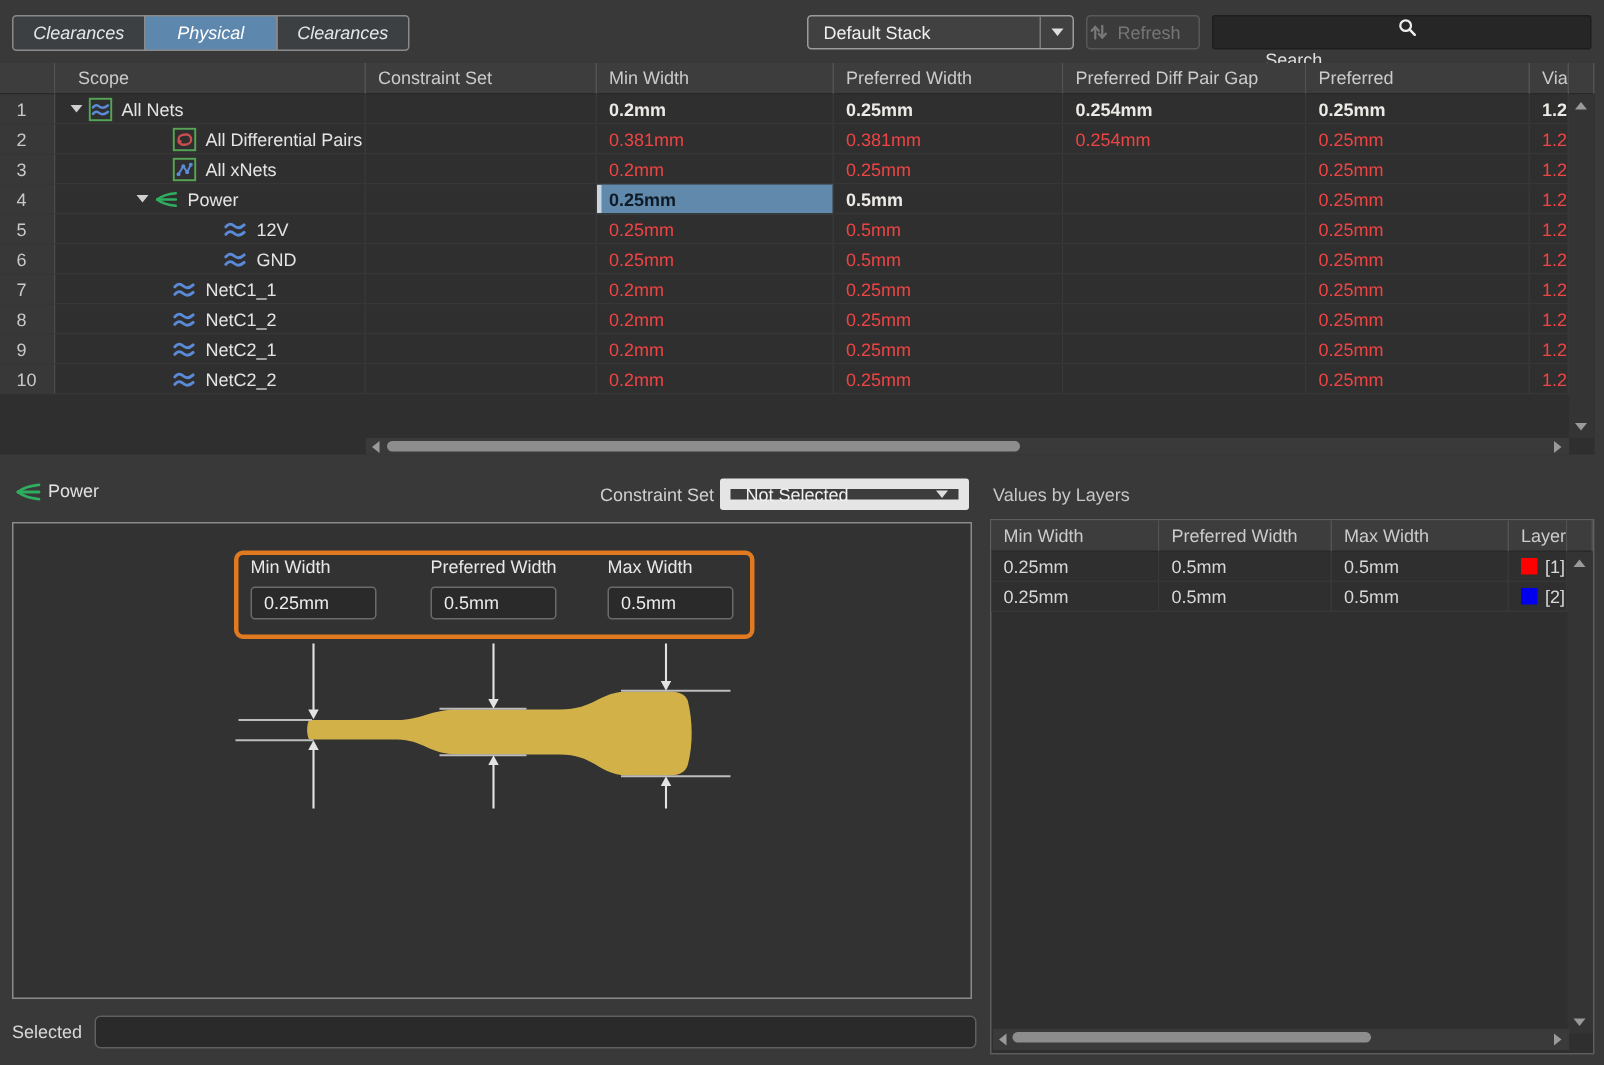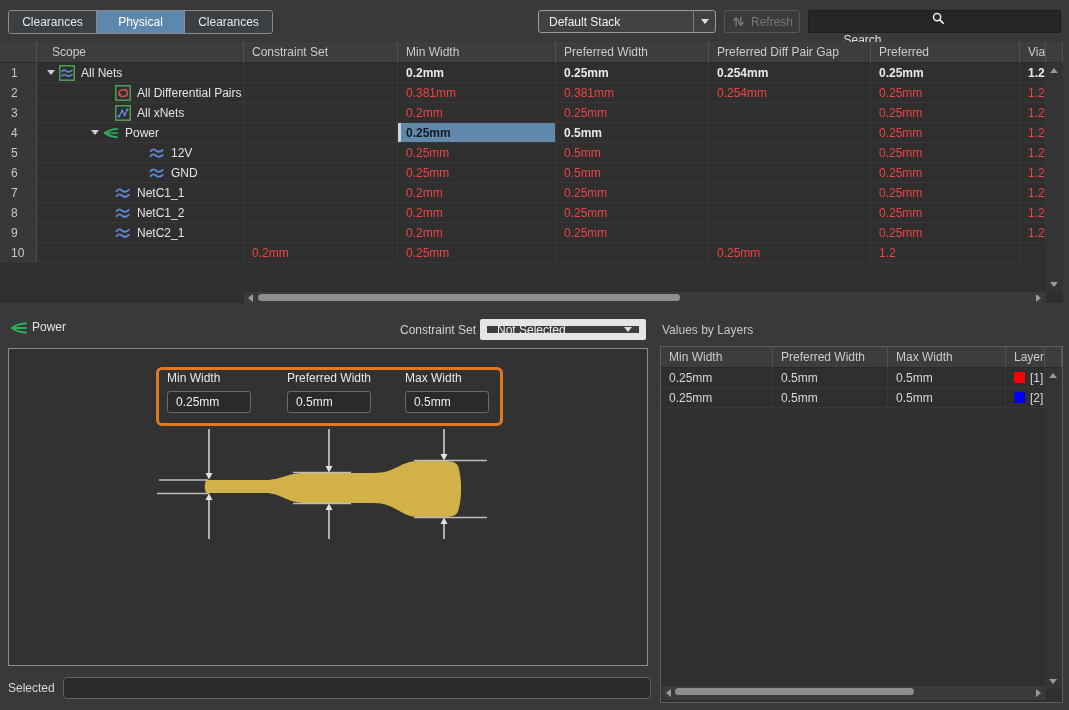--- a/index.html
+++ b/index.html
@@ -2,39 +2,39 @@
 <html><head>
 <meta charset="utf-8">
 <style>
   * { margin:0; padding:0; box-sizing:border-box; }
   html,body { width:1069px; height:710px; }
   body {
     position:relative; background:#393939; overflow:hidden;
     font-family:"Liberation Sans", sans-serif; font-size:12px; color:#dcdcdc;
   }
   
-  .tabbar { position:absolute; left:8px; top:10px; display:flex; }
+  .tabbar { position:absolute; left:8px; top:10px; display:flex;font-style:italic; }
   .tab {
     width:89px; height:24px; display:flex; align-items:center; justify-content:center;
     background:#3c4043; border:1px solid #8a8a8a; color:#e6e6e6; cursor:pointer; margin-left:-1px;
   }
   .tab:first-child { border-radius:3px 0 0 3px; margin-left:0; }
   .tab:last-child  { border-radius:0 3px 3px 0; }
   .tab.active { background:#5d87ac; color:#ffffff; z-index:1; }
   .dropdown {
     position:absolute; height:23px; background:#414141; border:1px solid #9c9c9c; border-radius:3px;
     display:flex; align-items:center; color:#f0f0f0;
   }
   .dropdown .dlabel { flex:1; padding-left:10px; overflow:hidden; white-space:nowrap; }
   .dropdown .dbtn { width:22px; height:100%; display:flex; align-items:center; justify-content:center; border-left:1px solid #7c7c7c; }
   .caret { width:0; height:0; border-left:4px solid transparent; border-right:4px solid transparent; border-top:5px solid #dedede; }
   #stack-dd { left:538px; top:10px; width:178px; }
   .refresh-btn {
     position:absolute; left:724px; top:10px; width:76px; height:23px; background:#3b3b3b;
-    border:1px solid #585858; border-radius:3px; display:flex; align-items:center; justify-content:center;
+    border:1px solid #585858; border-radius:3px; display:flex; align-items:center; 
     gap:5px; color:#767676;
   }
   .searchbox {
     position:absolute; left:808px; top:10px; width:253px; height:23px; background:#262626;
     border:1px solid #1e1e1e; border-radius:2px; display:flex; align-items:center; padding-left:8px; gap:7px;flex-direction:column;
   }
   .searchbox input { background:transparent; border:none; outline:none; color:#e8e8e8; font:12px "Liberation Sans",sans-serif; width:190px; }
   .searchbox input::placeholder { color:#dfdfdf; opacity:1; }
   .icn16 svg { width:15px; height:15px; display:block; }
   
@@ -353,20 +353,33 @@
         </div>
         <div class="c "></div>
         <div class="c dim">0.2mm</div>
         <div class="c dim">0.25mm</div>
         <div class="c "></div>
         <div class="c dim">0.25mm</div>
         <div class="c dim">1.2</div>
       </div>
       <div class="trow">
         <div class="c numc">10</div>
+        <div class="c scope">
+          <span class="sp" style="width: 62px;"></span>
+          <span class="arrow-slot"></span>
+          <span class="icn">
+            <svg viewBox="0 0 16 16">
+              <g fill="none" stroke="#5b8bd8" stroke-width="1.9" stroke-linecap="round">
+                <path d="M1.5 6.3 C3.3 3.9 5.2 3.9 7.2 5.7 C9.2 7.5 11.2 7.3 13.8 4.9"></path>
+                <path d="M1.5 11.3 C3.3 8.9 5.2 8.9 7.2 10.7 C9.2 12.5 11.2 12.3 13.8 9.9"></path>
+              </g>
+            </svg>
+          </span>
+          <span class="slabel">NetC2_2</span>
+        </div>
         <div class="c "></div>
         <div class="c dim">0.2mm</div>
         <div class="c dim">0.25mm</div>
         <div class="c "></div>
         <div class="c dim">0.25mm</div>
         <div class="c dim">1.2</div>
       </div>
     </div>
   <div class="gfill"></div>
   <div class="hscroll">

